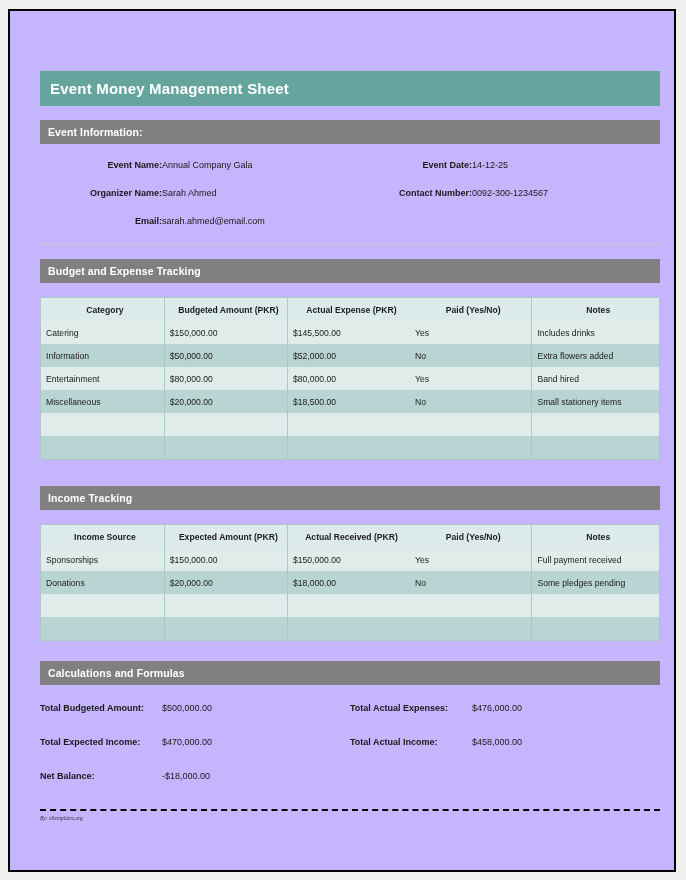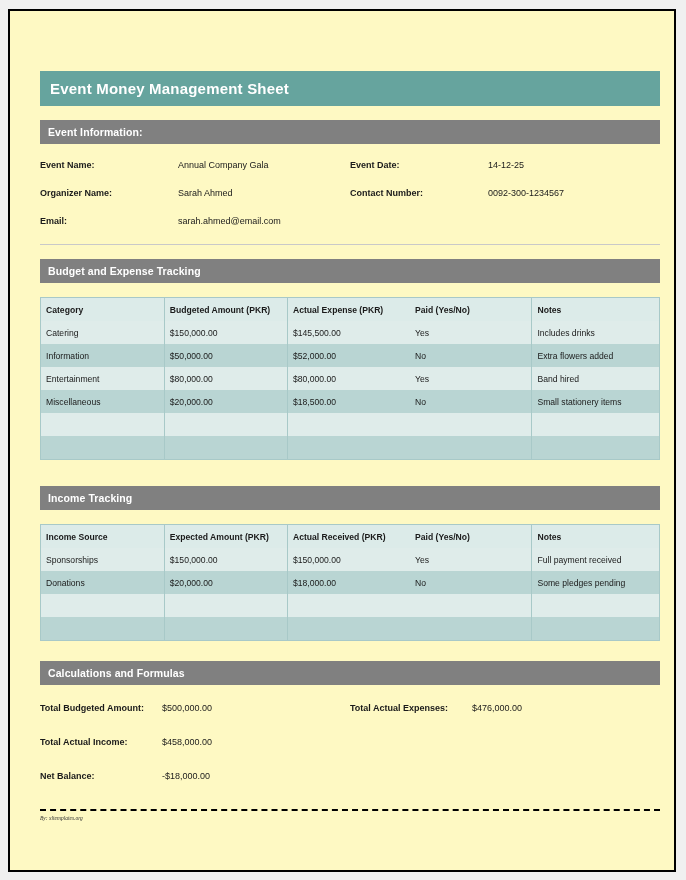--- a/index.html
+++ b/index.html
@@ -14,21 +14,21 @@
     font-family: "Liberation Sans", sans-serif;
     overflow: hidden;
   }
 
   .page-frame {
     position: absolute;
     left: 8px;
     top: 9px;
     width: 668px;
     height: 863px;
-    background: #fef9c3;
+    background: #c4b5fd;
     border: 2px solid #000000;
     box-sizing: border-box;
   }
 
   .page-inner {
     position: absolute;
     left: 30px;
     top: 60px;
     width: 620px;
   }
@@ -57,36 +57,36 @@
   .gap-md { height: 20px; }
   .gap-lg { height: 26px; }
 
   
   .info-block {
     padding-top: 16px;
   }
   .info-row {
     display: flex;
     margin-bottom: 18px;
+    text-align: right;
   }
   .info-cell {
     display: flex;
     width: 50%;
   }
   .info-label {
     width: 122px;
     font-size: 9px;
     font-weight: bold;
     color: #1a1a1a;
     flex: none;
   }
   .info-value {
     font-size: 9px;
     color: #1a1a1a;
-    margin-left: 16px;
   }
   .hr-light {
     height: 1px;
     background: #c9c9c9;
     margin-top: 2px;
   }
 
   
   .data-table {
     border-collapse: collapse;
@@ -101,20 +101,21 @@
     text-align: left;
     padding: 6px 0 6px 5px;
     height: 11px;
     vertical-align: middle;
     border-right: 1px solid #a8c9c8;
     overflow: hidden;
     white-space: nowrap;
   }
   .data-table th {
     font-weight: bold;
+    text-align: center;
   }
   .data-table tr.row-head  td, .data-table tr.row-head th { background: #dcebe9; }
   .data-table tr.row-dark  td { background: #b9d5d3; }
   .data-table tr.row-light td { background: #dfecea; }
 
   .data-table td.no-left-border,
   .data-table th.no-left-border {
     border-right: none;
   }
   .data-table td.last-col,
@@ -338,20 +339,24 @@
           <span class="calc-value">$500,000.00</span>
         </div>
         <div class="calc-cell">
           <span class="calc-label">Total Actual Expenses:</span>
           <span class="calc-value">$476,000.00</span>
         </div>
       </div>
 
       <div class="calc-row">
         <div class="calc-cell">
+          <span class="calc-label">Total Expected Income:</span>
+          <span class="calc-value">$470,000.00</span>
+        </div>
+        <div class="calc-cell">
           <span class="calc-label">Total Actual Income:</span>
           <span class="calc-value">$458,000.00</span>
         </div>
       </div>
 
       <div class="calc-row">
         <div class="calc-cell">
           <span class="calc-label">Net Balance:</span>
           <span class="calc-value">-$18,000.00</span>
         </div>

